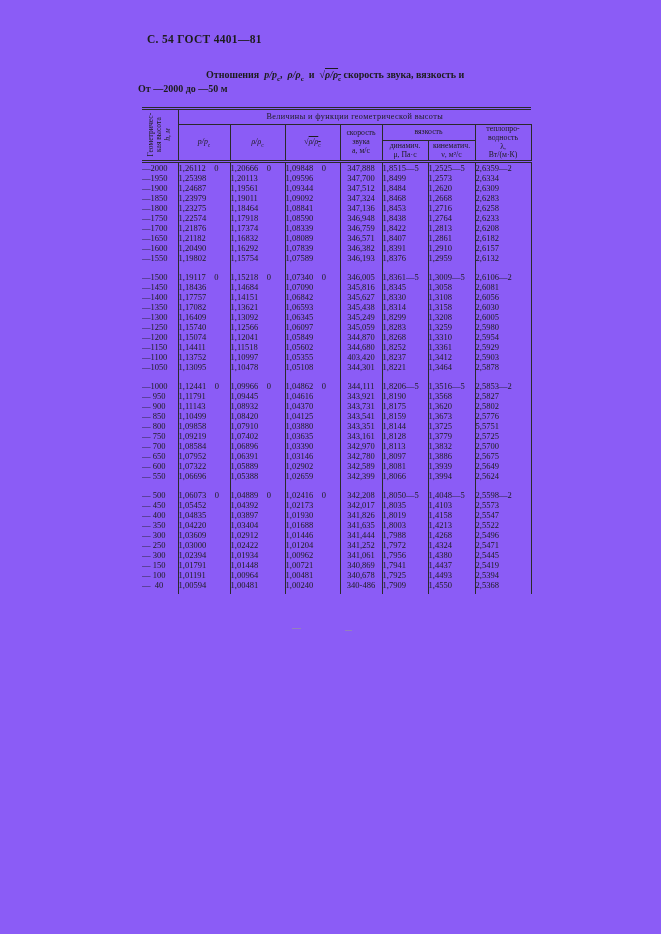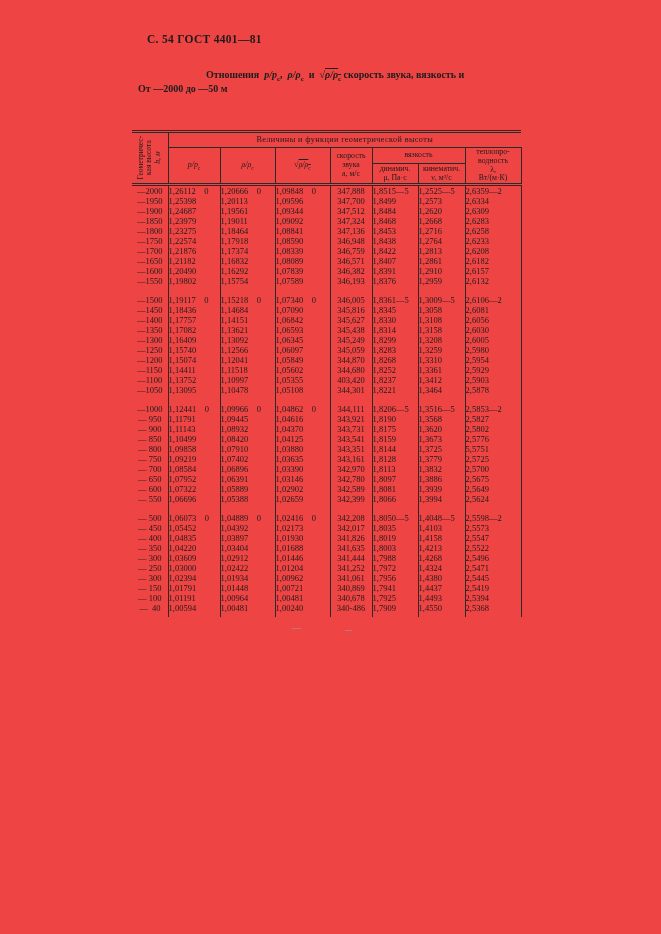--- a/index.html
+++ b/index.html
@@ -1,42 +1,41 @@
 <!DOCTYPE html>
 <html><head>
 <meta charset="utf-8">
 <style>
   html,body{margin:0;padding:0;}
   .page{
     position:relative; width:661px; height:934px;
-    background:#ef4444; overflow:hidden;
+    background:#8b5cf6; overflow:hidden;
     font-family:"Liberation Serif","DejaVu Serif",serif;
     color:#1c1c1c;
   }
   .pageheader{
     position:absolute; left:147px; top:33px;
     font-size:11.5px; font-weight:bold; letter-spacing:.3px;
   }
   .titleline1{
     position:absolute; left:206px; top:69px; width:330px;
     font-size:10px; font-weight:bold;
   }
   .titleline2{
     position:absolute; left:138px; top:83px;
     font-size:10px; font-weight:bold;
   }
   .it{font-style:italic;}
   sub{font-size:68%; vertical-align:sub; line-height:0;}
   .ov{text-decoration:overline;}
 
   table.gost{
-    position:absolute; left:132px; top:107px; width:389px;
+    position:absolute; left:142px; top:107px; width:389px;
     border-collapse:collapse; table-layout:fixed;
     border-top:3px double #2a2a2a;
-    margin-top:23px;
   }
   table.gost th, table.gost td{
     margin:0; padding:0; font-weight:normal; overflow:hidden;
   }
   thead th{ text-align:center; vertical-align:middle; font-size:7.8px; line-height:8.8px;}
   .topband{
     border-left:1px solid #2a2a2a; border-bottom:1px solid #2a2a2a;
     font-size:8.2px; letter-spacing:.4px; height:14px;
   }
   .hcol{ position:relative; border-bottom:3px double #2a2a2a; }
@@ -44,21 +43,21 @@
   .vtext{ transform:rotate(-90deg); width:62px; text-align:center; font-size:7.6px; line-height:8.4px; }
   th.colh{ border-left:1px solid #2a2a2a; border-bottom:3px double #2a2a2a; }
   th.visc{ border-left:1px solid #2a2a2a; border-bottom:1px solid #2a2a2a; height:15px; }
   th.cLast{ border-right:1px solid #2a2a2a; }
   tr.subrow th{ vertical-align:middle; }
 
   tbody td{
     font-size:8.5px; line-height:10px; height:10px;
     white-space:pre; vertical-align:middle;
   }
-  td.c0{ text-align:center; padding-right:3px; }
+  td.c0{ text-align:left; padding-right:3px; }
   td.c1,td.c2,td.c3{ text-align:left; padding-left:5px; }
   td.c4{ text-align:center; }
   td.c5,td.c6,td.c7{ text-align:left; padding-left:2px; }
   tbody td.c1,tbody td.c2,tbody td.c3,tbody td.c4,tbody td.c5,tbody td.c6,tbody td.c7{ border-left:1px solid #2a2a2a; }
   tbody td.c7{ border-right:1px solid #2a2a2a; }
   tr.spacer td{ height:9px; }
   tr.stub td{ height:4px; }
   .smudge{ position:absolute; background:#9a9a96; opacity:.6; }
 </style>
 </head>

